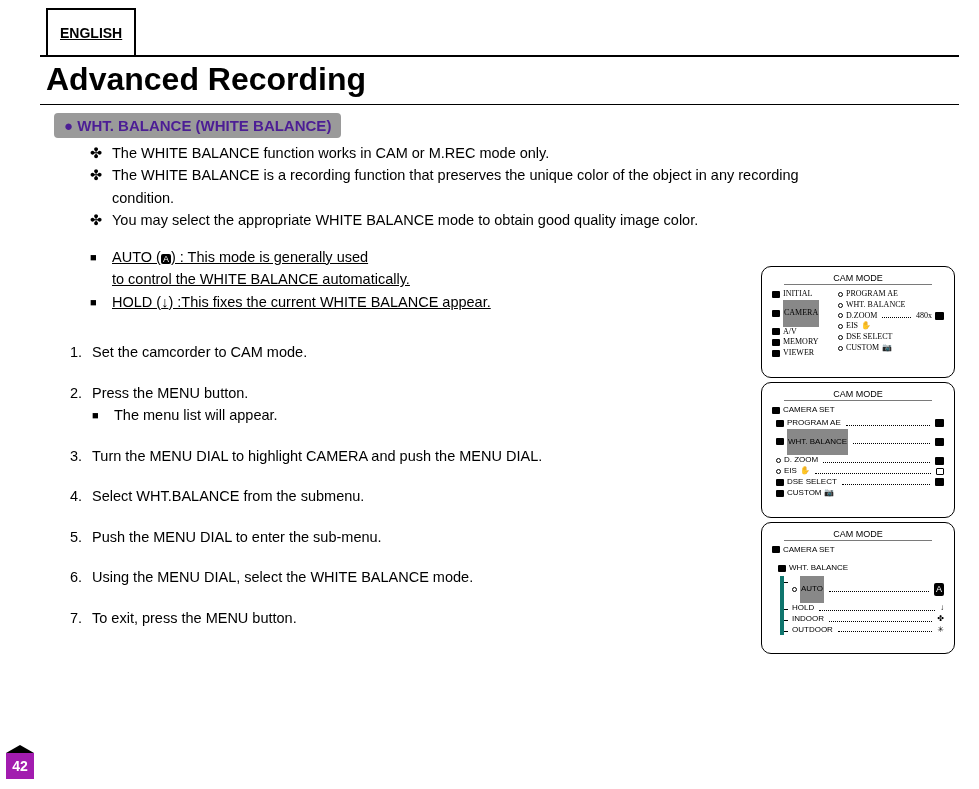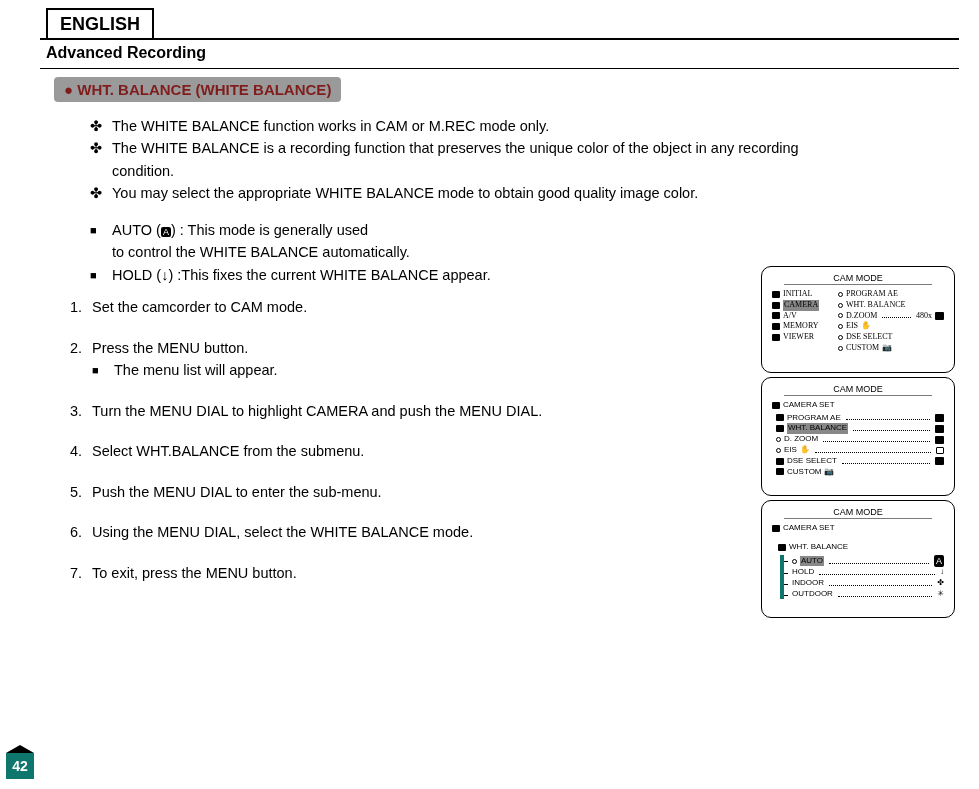--- a/index.html
+++ b/index.html
@@ -9,61 +9,62 @@
     height: 789px;
     background: #fff;
     color: #000;
     position: relative;
     padding: 8px 20px 0 40px;
   }
   .lang-tab {
     display: inline-block;
     border: 2px solid #000;
     border-bottom: none;
-    padding: 4px 12px;
+    padding: 15px 12px;
     font-weight: bold;
-    font-size: 18px;
+    font-size: 14px;
     margin-left: 6px;
+    text-decoration: underline;
   }
   .title {
-    font-size: 16px;
+    font-size: 32px;
     font-weight: bold;
     border-top: 2px solid #000;
     border-bottom: 1px solid #000;
     padding: 4px 0 6px 6px;
     margin-top: -1px;
   }
   .section-header {
     display: inline-block;
     background: #9a9a9a;
-    color: #7f1d1d;
+    color: #4c1d95;
     font-weight: bold;
     font-size: 15px;
     padding: 4px 10px;
     border-radius: 4px;
-    margin: 8px 0 13px 14px;
+    margin: 8px 0 4px 14px;
   }
   .section-header::before {
     content: "● ";
   }
   .content-body {
     font-size: 14.5px;
     line-height: 1.55;
     margin-left: 50px;
     max-width: 770px;
   }
   .bullet-list, .square-list, .num-list {
     list-style: none;
     margin-bottom: 14px;
   }
   .bullet-list li { position: relative; padding-left: 22px; }
   .bullet-list li::before {
     content: "✤"; position: absolute; left: 0; top: 0;
   }
-  .square-list { margin-bottom: 10px; }
+  .square-list { margin-bottom: 28px; text-decoration: underline; }
   .square-list li { position: relative; padding-left: 22px; }
   .square-list li::before {
     content: "■"; position: absolute; left: 0; top: 0; font-size: 11px; line-height: 22px;
   }
   .num-list { counter-reset: step; padding-left: 0; margin-left: -20px; }
   .num-list > li { position: relative; padding-left: 22px; margin-bottom: 18px; }
   .num-list > li::before {
     counter-increment: step; content: counter(step) "."; position: absolute; left: 0; top: 0;
   }
   .sub-square { list-style: none; margin-top: 0; }
@@ -97,37 +98,37 @@
     padding-bottom: 1px;
   }
   .panel-body {
     font-size: 8px;
     line-height: 1.35;
     padding: 0 4px;
   }
   .menu-row { display:flex; align-items:center; gap:3px; white-space:nowrap;}
   .menu-icon-sq { display:inline-block; width:8px; height:7px; background:#000; border-radius:1px;}
   .menu-icon-o { display:inline-block; width:5px; height:5px; border:1px solid #000; border-radius:50%;}
-  .hl { background:#888; color:#000; padding:0 1px;}
+  .hl { background:#888; color:#000; padding:8px 1px;}
   .dots { flex:1; border-bottom:1px dotted #000; margin:0 2px; height:5px;}
   .two-col { display:flex; gap:8px;font-family:Liberation Serif, serif;}
   .col-a { width: 58px;}
   .col-b { flex:1;}
   .tree { margin-left:8px; border-left:4px solid #0f766e; padding-left:4px; margin-top:2px;}
   .tree-row { position:relative; padding-left:4px;}
   .tree-row::before { content:""; position:absolute; left:-4px; top:6px; width:4px; border-top:1px solid #000;}
   .right-icon { display:inline-block; width:9px; height:8px; background:#000; border-radius:1px;}
   .right-icon.open { background:#fff; border:1px solid #000; width:8px; height:7px;}
   .page-num {
     position: absolute;
     left: 6px;
     bottom: 10px;
     width: 28px;
     height: 26px;
-    background: #0f766e;
+    background: #a21caf;
     color: #fff;
     font-weight: bold;
     font-size: 14px;
     display:flex; align-items:center; justify-content:center;
   }
   .page-num::before {
     content:""; position:absolute; top:-8px; left:0; width:0; height:0;
     border-left:14px solid transparent; border-right:14px solid transparent; border-bottom:8px solid #000;
   }
 </style>

